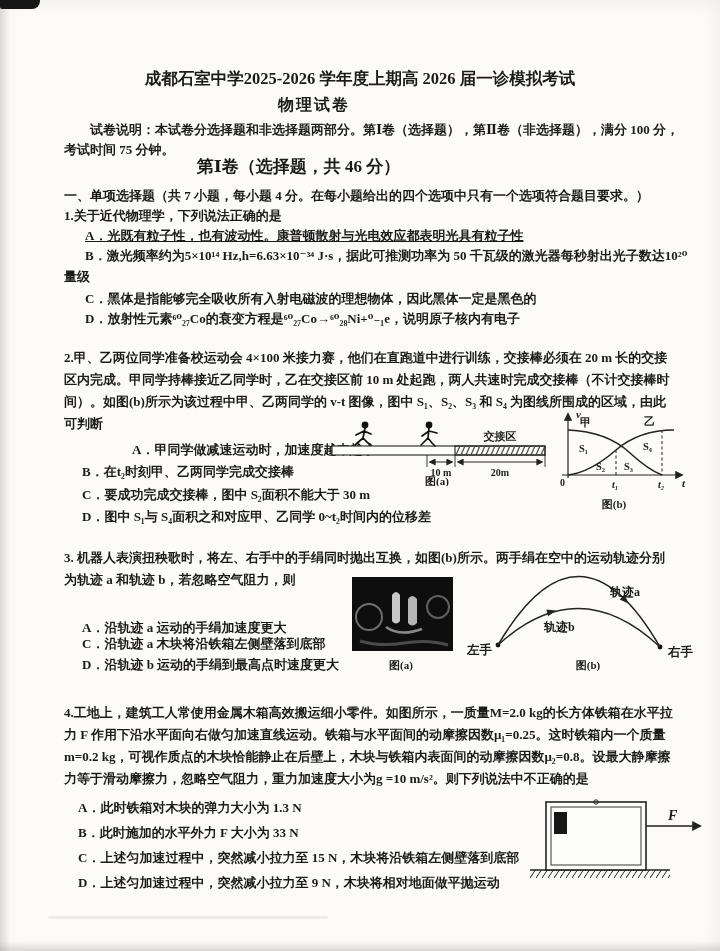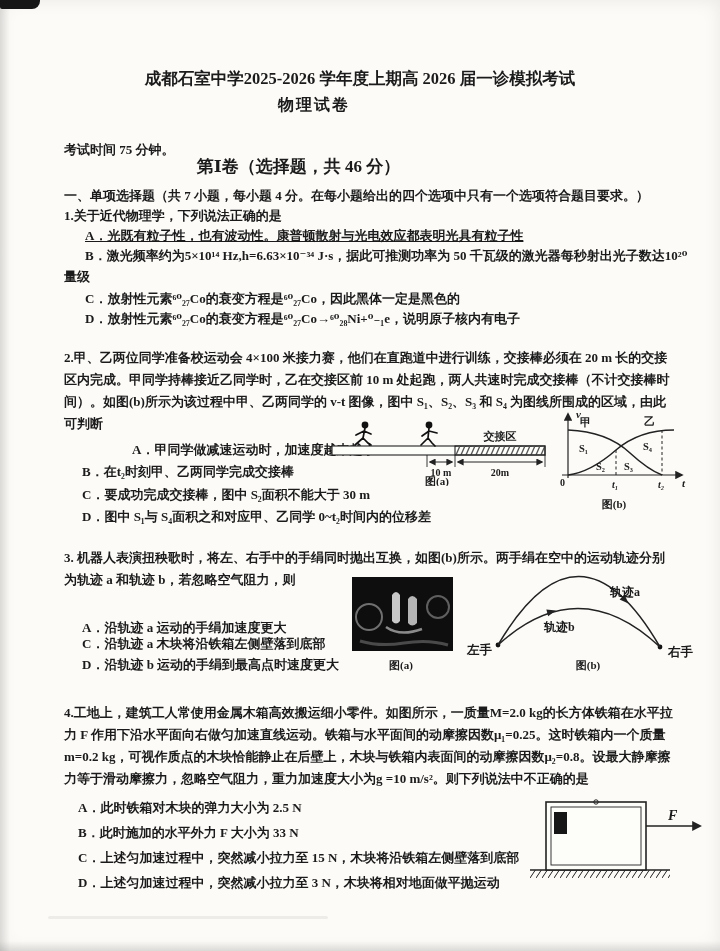--- a/index.html
+++ b/index.html
@@ -29,29 +29,30 @@
 <body>
 
 <div class="page">
   <div class="edgeL"></div>
   <div class="edgeB"></div>
   <div class="blob"></div>
   <div class="smudge"></div>
 
   <div class="ln title" style="top:70px;left:0;">成都石室中学2025-2026 学年度上期高 2026 届一诊模拟考试</div>
   <div class="ln subtitle" style="top:96px;left:0;">物理试卷</div>
+  <div class="ln indent" style="top:121px;left:64px;">试卷说明：本试卷分选择题和非选择题两部分。第Ⅰ卷（选择题），第Ⅱ卷（非选择题），满分 100 分，</div>
   <div class="ln" style="top:141px;left:64px;">考试时间 75 分钟。</div>
   <div class="ln part" style="top:158px;left:0;">第Ⅰ卷（选择题，共 46 分）</div>
   <div class="ln bold" style="top:187px;left:64px;">一、单项选择题（共 7 小题，每小题 4 分。在每小题给出的四个选项中只有一个选项符合题目要求。）</div>
 
   <div class="ln" style="top:207px;left:64px;">1.关于近代物理学，下列说法正确的是</div>
   <div class="ln" style="top:227px;left:85px;text-decoration:underline;">A．光既有粒子性，也有波动性。康普顿散射与光电效应都表明光具有粒子性</div>
   <div class="ln" style="top:247px;left:85px;">B．激光频率约为5×10¹⁴ Hz,h=6.63×10⁻³⁴ J·s，据此可推测功率为 50 千瓦级的激光器每秒射出光子数达10²⁰</div>
   <div class="ln" style="top:268px;left:64px;">量级</div>
-  <div class="ln" style="top:290px;left:85px;">C．放射性元素⁶⁰₂₇Co的衰变方程是⁶⁰₂₇Co，因此黑体一定是黑色的</div>
+  <div class="ln" style="top:290px;left:85px;">C．黑体是指能够完全吸收所有入射电磁波的理想物体，因此黑体一定是黑色的</div>
   <div class="ln" style="top:310px;left:85px;">D．放射性元素⁶⁰₂₇Co的衰变方程是⁶⁰₂₇Co→⁶⁰₂₈Ni+⁰₋₁e，说明原子核内有电子</div>
 
   <div class="ln" style="top:349px;left:64px;">2.甲、乙两位同学准备校运动会 4×100 米接力赛，他们在直跑道中进行训练，交接棒必须在 20 m 长的交接</div>
   <div class="ln" style="top:371px;left:64px;">区内完成。甲同学持棒接近乙同学时，乙在交接区前 10 m 处起跑，两人共速时完成交接棒（不计交接棒时</div>
   <div class="ln" style="top:393px;left:64px;">间）。如图(b)所示为该过程中甲、乙两同学的 v-t 图像，图中 S₁、S₂、S₃ 和 S₄ 为图线所围成的区域，由此</div>
   <div class="ln" style="top:415px;left:64px;">可判断</div>
   <div class="ln" style="top:441px;left:96px;margin-left:36px;">A．甲同学做减速运动时，加速度越来越小</div>
   <div class="ln" style="top:463px;left:82px;">B．在t₂时刻甲、乙两同学完成交接棒</div>
   <div class="ln" style="top:486px;left:82px;">C．要成功完成交接棒，图中 S₂面积不能大于 30 m</div>
   <div class="ln" style="top:508px;left:82px;">D．图中 S₁与 S₄面积之和对应甲、乙同学 0~t₂时间内的位移差</div>
@@ -141,24 +142,24 @@
     <text x="210" y="91" font-size="12.5">右手</text>
     <text x="152" y="31" font-size="12">轨迹a</text>
     <text x="86" y="66" font-size="12">轨迹b</text>
     <text x="130" y="104" font-size="11" text-anchor="middle">图(b)</text>
   </svg>
 
   <div class="ln" style="top:704px;left:64px;">4.工地上，建筑工人常使用金属木箱高效搬运细小零件。如图所示，一质量M=2.0 kg的长方体铁箱在水平拉</div>
   <div class="ln" style="top:726px;left:64px;">力 F 作用下沿水平面向右做匀加速直线运动。铁箱与水平面间的动摩擦因数μ₁=0.25。这时铁箱内一个质量</div>
   <div class="ln" style="top:748px;left:64px;">m=0.2 kg，可视作质点的木块恰能静止在后壁上，木块与铁箱内表面间的动摩擦因数μ₂=0.8。设最大静摩擦</div>
   <div class="ln" style="top:770px;left:64px;">力等于滑动摩擦力，忽略空气阻力，重力加速度大小为g =10 m/s²。则下列说法中不正确的是</div>
-  <div class="ln" style="top:799px;left:78px;">A．此时铁箱对木块的弹力大小为 2.5 N</div>
+  <div class="ln" style="top:799px;left:78px;">A．此时铁箱对木块的弹力大小为 1.3 N</div>
   <div class="ln" style="top:824px;left:78px;">B．此时施加的水平外力 F 大小为 33 N</div>
   <div class="ln" style="top:849px;left:78px;">C．上述匀加速过程中，突然减小拉力至 15 N，木块将沿铁箱左侧壁落到底部</div>
-  <div class="ln" style="top:874px;left:78px;">D．上述匀加速过程中，突然减小拉力至 3 N，木块将相对地面做平抛运动</div>
+  <div class="ln" style="top:874px;left:78px;">D．上述匀加速过程中，突然减小拉力至 9 N，木块将相对地面做平抛运动</div>
 
   <svg style="position:absolute;left:530px;top:788px;" width="185" height="100" viewBox="0 0 185 100">
     <defs>
       <pattern id="gr" width="6" height="9" patternUnits="userSpaceOnUse">
         <line x1="6" y1="0" x2="0" y2="9" stroke="#222" stroke-width="1"></line>
       </pattern>
     </defs>
     <rect x="0" y="82" width="140" height="8" fill="url(#gr)"></rect>
     <line x1="0" y1="82" x2="140" y2="82" stroke="#222" stroke-width="1.3"></line>
     <rect x="16" y="14" width="100" height="68" fill="#fdfdfa" stroke="#222" stroke-width="1.6"></rect>

